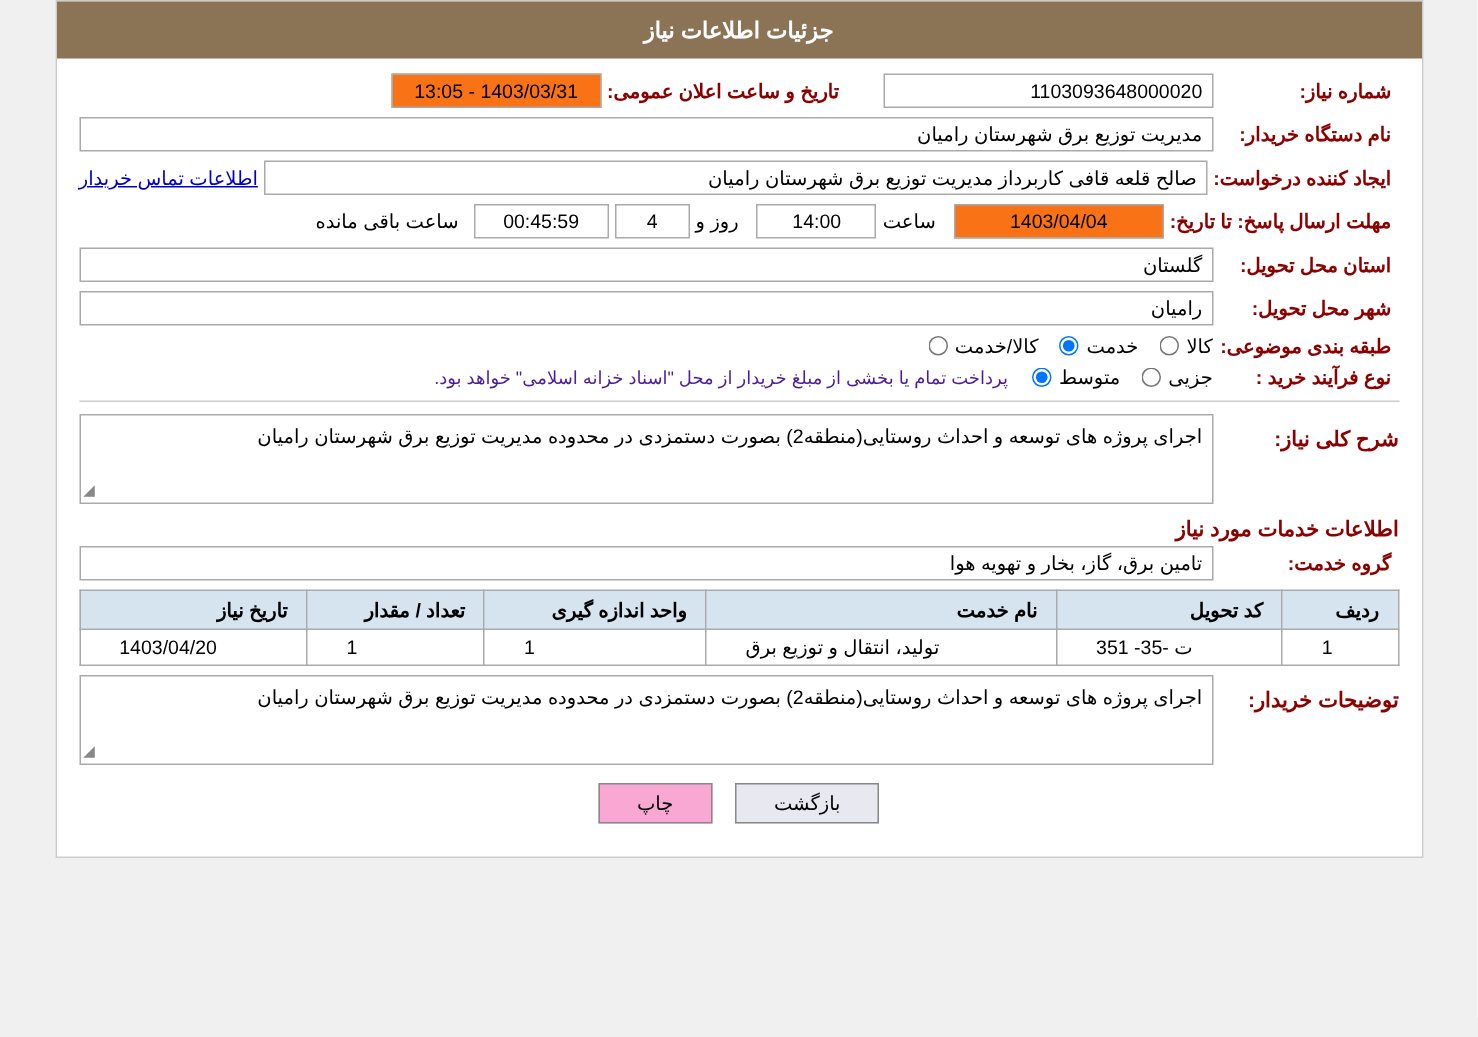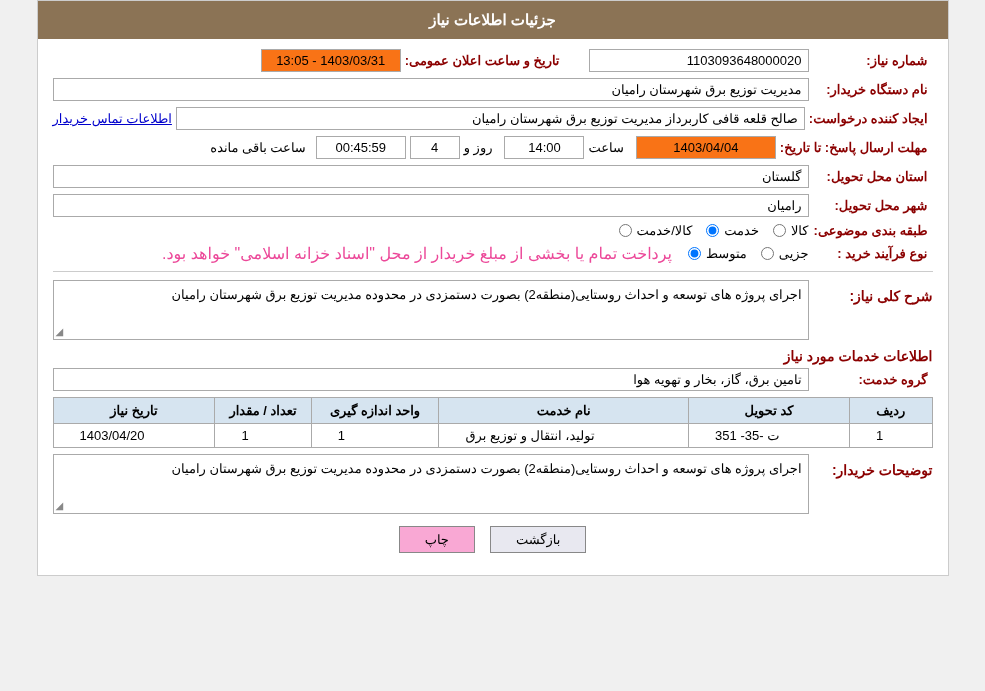--- a/index.html
+++ b/index.html
@@ -94,22 +94,22 @@
     }
     .radio-item input { margin: 0 2px; }
     .table-container {
       width: 100%;
       border-collapse: collapse;
       margin: 6px 0;
     }
     .table-container th {
       background: #d6e4f0;
       border: 1px solid #aaa;
-      padding: 5px 1px;
-      text-align: center;
+      padding: 5px 12px;
+      text-align: right;
       font-weight: bold;
     }
     .table-container td {
       border: 1px solid #aaa;
       padding: 4px 26px;
       text-align: left;
       margin-top: 11px;
     }
     .btn-row {
       display: flex;
@@ -226,21 +226,21 @@
       <div class="radio-group">
         <div class="radio-item">
           <span>متوسط</span>
           <input type="radio" name="purchase" value="motawaset" checked="" style="">
         </div>
         <div class="radio-item">
           <span>جزیی</span>
           <input type="radio" name="purchase" value="jozyi" style="">
         </div>
       </div>
-      <span style="flex:1; text-align:right; color:#ec4899; font-size:16px; padding-right:10px;">پرداخت تمام یا بخشی از مبلغ خریدار از محل "اسناد خزانه اسلامی" خواهد بود.</span>
+      <span style="flex:1; text-align:right; color:#4c1d95; font-size:12px; padding-right:10px;">پرداخت تمام یا بخشی از مبلغ خریدار از محل "اسناد خزانه اسلامی" خواهد بود.</span>
     </div>
 
     <div class="divider"></div>
 
     <div class="row" style="align-items:flex-start;">
       <span class="section-title" style="min-width:120px;">شرح کلی نیاز:</span>
       <div style="flex:1;">
         <div class="description-box">
           <span>اجرای پروژه های توسعه و احداث روستایی(منطقه2) بصورت دستمزدی در محدوده مدیریت توزیع برق شهرستان رامیان</span>
           <span class="resize-handle">◢</span>

